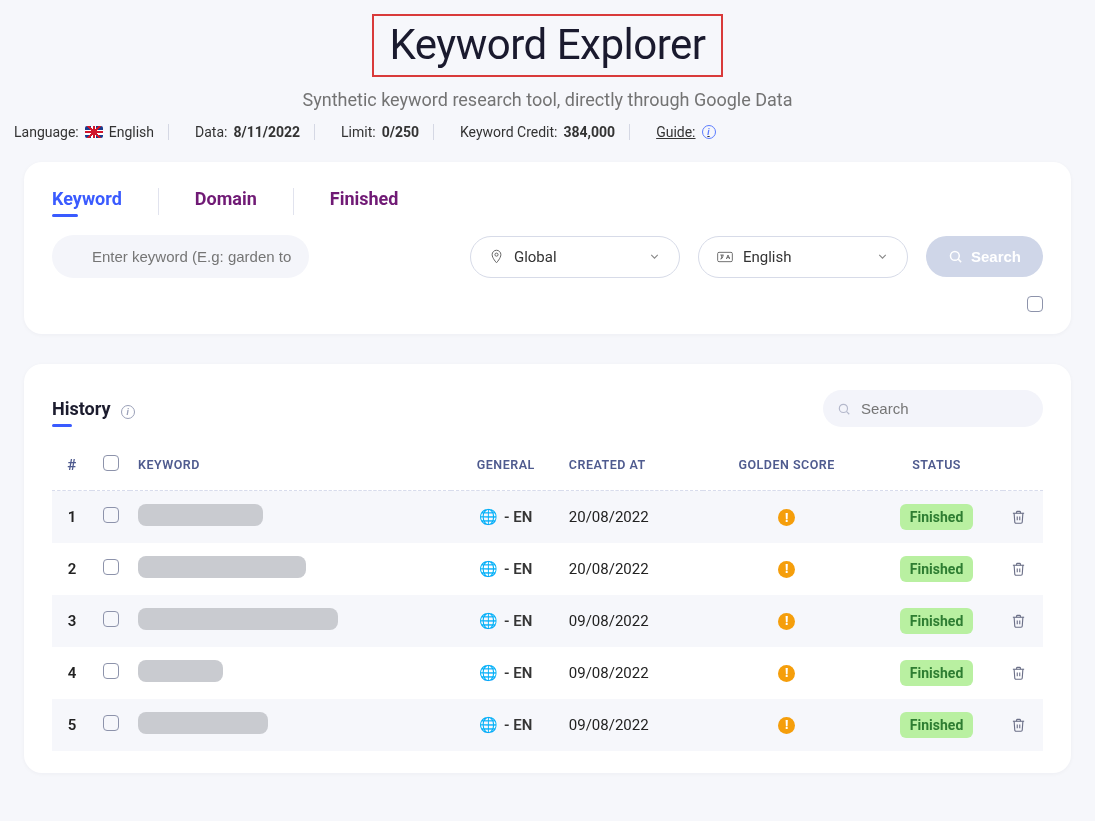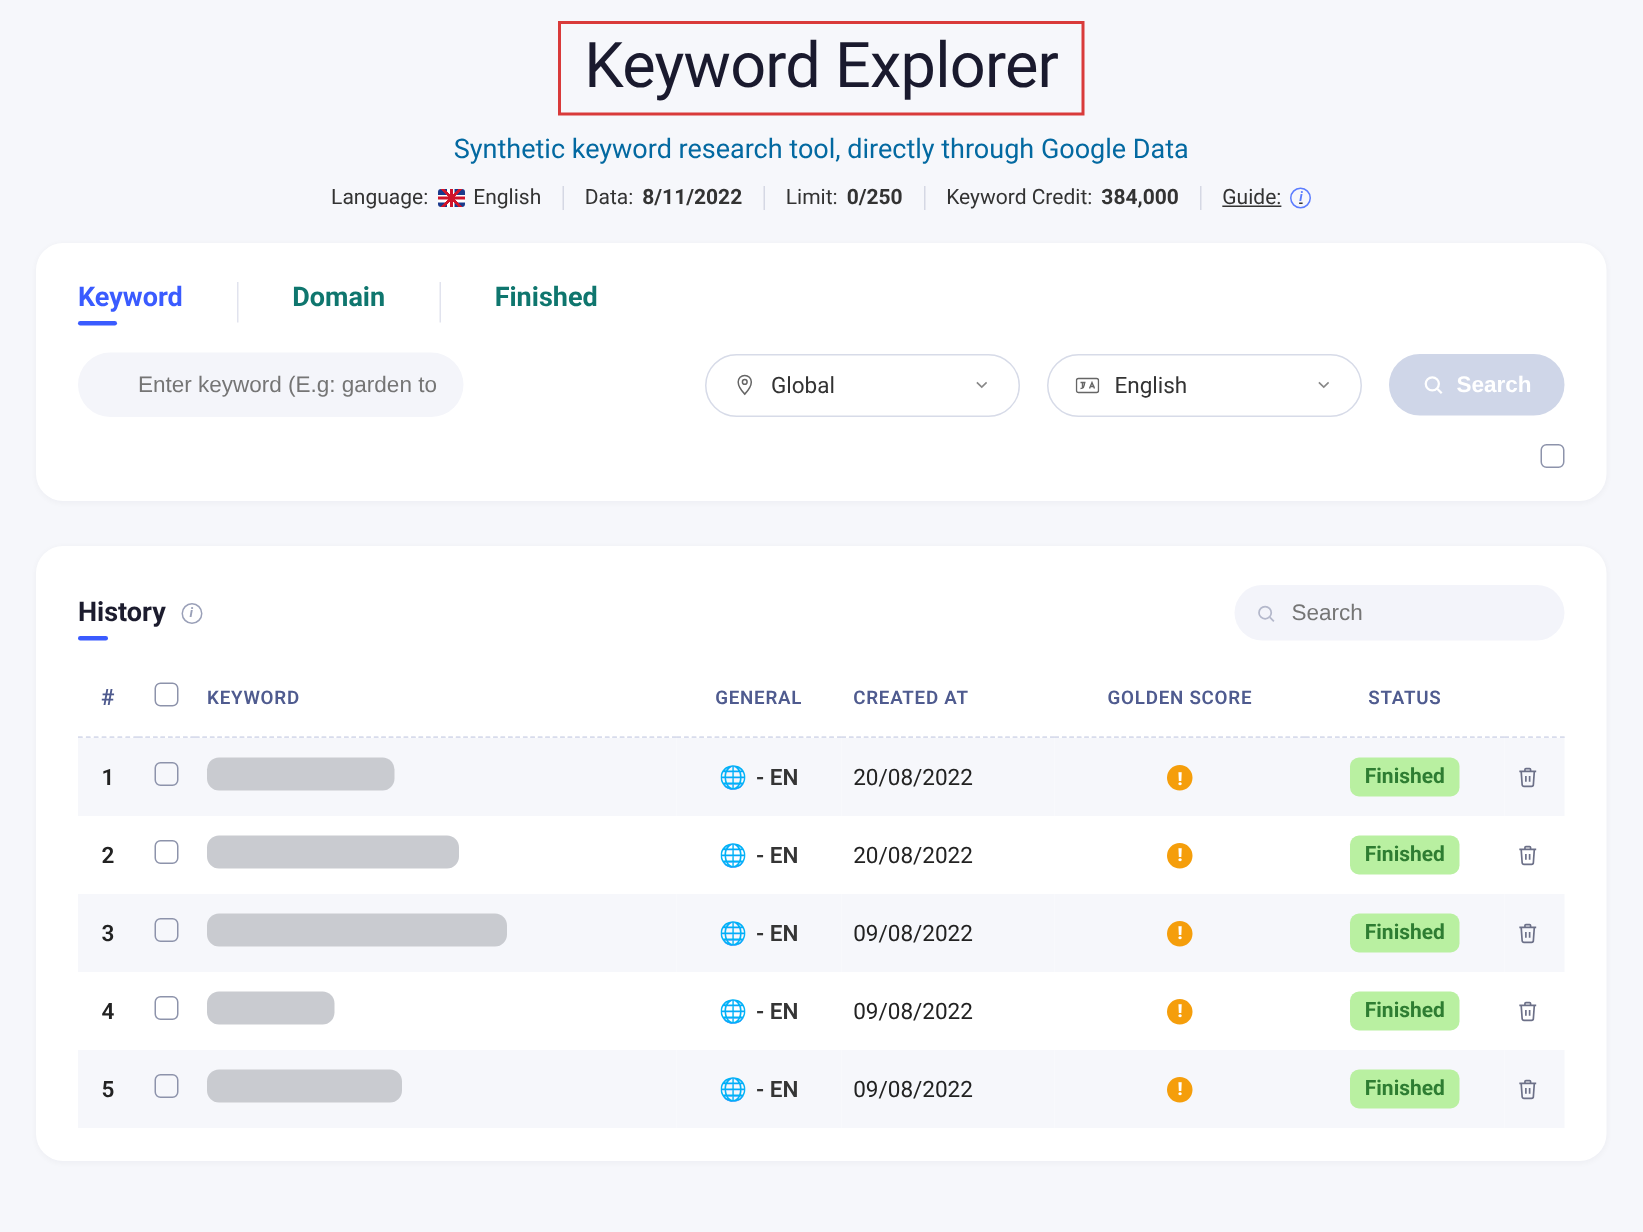--- a/index.html
+++ b/index.html
@@ -10,26 +10,25 @@
     width: 1095px;
   }
   .header { text-align: center; padding: 8px 0 22px; }
   .title-box {
     display: inline-block;
     border: 2px solid #d93a3a;
     padding: 4px 16px 6px;
     margin-top: 6px;
   }
   .title-box h1 { font-size: 42px; font-weight: 400; letter-spacing: -0.5px; color:#1a1a2e; }
-  .subtitle { font-size: 18px; color: #0369a1; margin-top: 12px; }
+  .subtitle { font-size: 18px; color: #737373; margin-top: 12px; }
   .metabar {
     display: flex;
-    justify-content: center;
     align-items: center;
-    gap: 0;
+    gap: 12px;
     margin-top: 14px;
     font-size: 14px;
     color: #333;
   }
   .metabar .seg { padding: 0 14px; border-right: 1px solid #d5d8e4; display:flex; align-items:center; gap:6px; }
   .metabar .seg:last-child { border-right: none; text-decoration: underline; }
   .metabar b { font-weight:700; }
   .flag-uk {
     width:18px; height:12px; display:inline-block;
     background:
@@ -48,21 +47,21 @@
     font-size:9px; color:#5b7cff; font-style:italic; font-weight:bold;
   }
 
   .card {
     background:#fff; border-radius:18px; margin: 0 24px 30px;
     padding: 26px 28px 22px; box-shadow: 0 1px 4px rgba(20,30,60,0.04);
   }
 
   .tabs { display:flex; gap:36px; align-items:center; margin-bottom:20px; }
   .tabs .tab {
-    font-size:18px; font-weight:700; color:#0f766e; padding-bottom:6px;
+    font-size:18px; font-weight:700; color:#701a75; padding-bottom:6px;
     border-right:1px solid #e1e3ee;
     padding-right:36px; cursor:pointer;
   }
   .tabs .tab:last-child { border-right:none; padding-right:0; }
   .tabs .tab.active { color:#3a5bff;  position:relative;}
   .tabs .tab.active::after{
     content:""; position:absolute; left:0; bottom:-2px; width:26px; height:3px;
     background:#3a5bff; border-radius:2px;
   }
 
@@ -91,21 +90,21 @@
     align-items:center; gap:8px; cursor:pointer;
   }
   .save-row { display:flex; justify-content:flex-end; margin-top:18px; align-items:center; gap:8px; font-size:14.5px; color:#222;}
   .chk {
     width:16px; height:16px; border:1.5px solid #8d93ab; border-radius:4px;
     display:inline-block; cursor:pointer;
   }
 
   
   .hist-head { display:flex; align-items:center; justify-content:space-between; margin-bottom:18px;}
-  .hist-title { font-size:18px; font-weight:700; color:#1c1c2e; display:flex; align-items:center; gap:10px; position:relative;}
+  .hist-title { font-size:18px; font-weight:700; color:#1c1c2e; display:flex; align-items:flex-end; gap:10px; position:relative;}
   .hist-title::after{ content:""; position:absolute; left:0; bottom:-8px; width:20px; height:3px; background:#3a5bff; border-radius:2px;}
   .hist-search {
     background:#f3f4fa; border-radius:22px; padding:10px 16px 10px 38px;
     border:none; font-size:15px; color:#555; width:220px;
   }
   .hist-search-wrap{ position:relative;}
   .hist-search-wrap .mag{ position:absolute; left:14px; top:50%; transform:translateY(-50%); color:#b4b8cb;}
 
   table { width:100%; border-collapse:collapse;}
   thead th {

